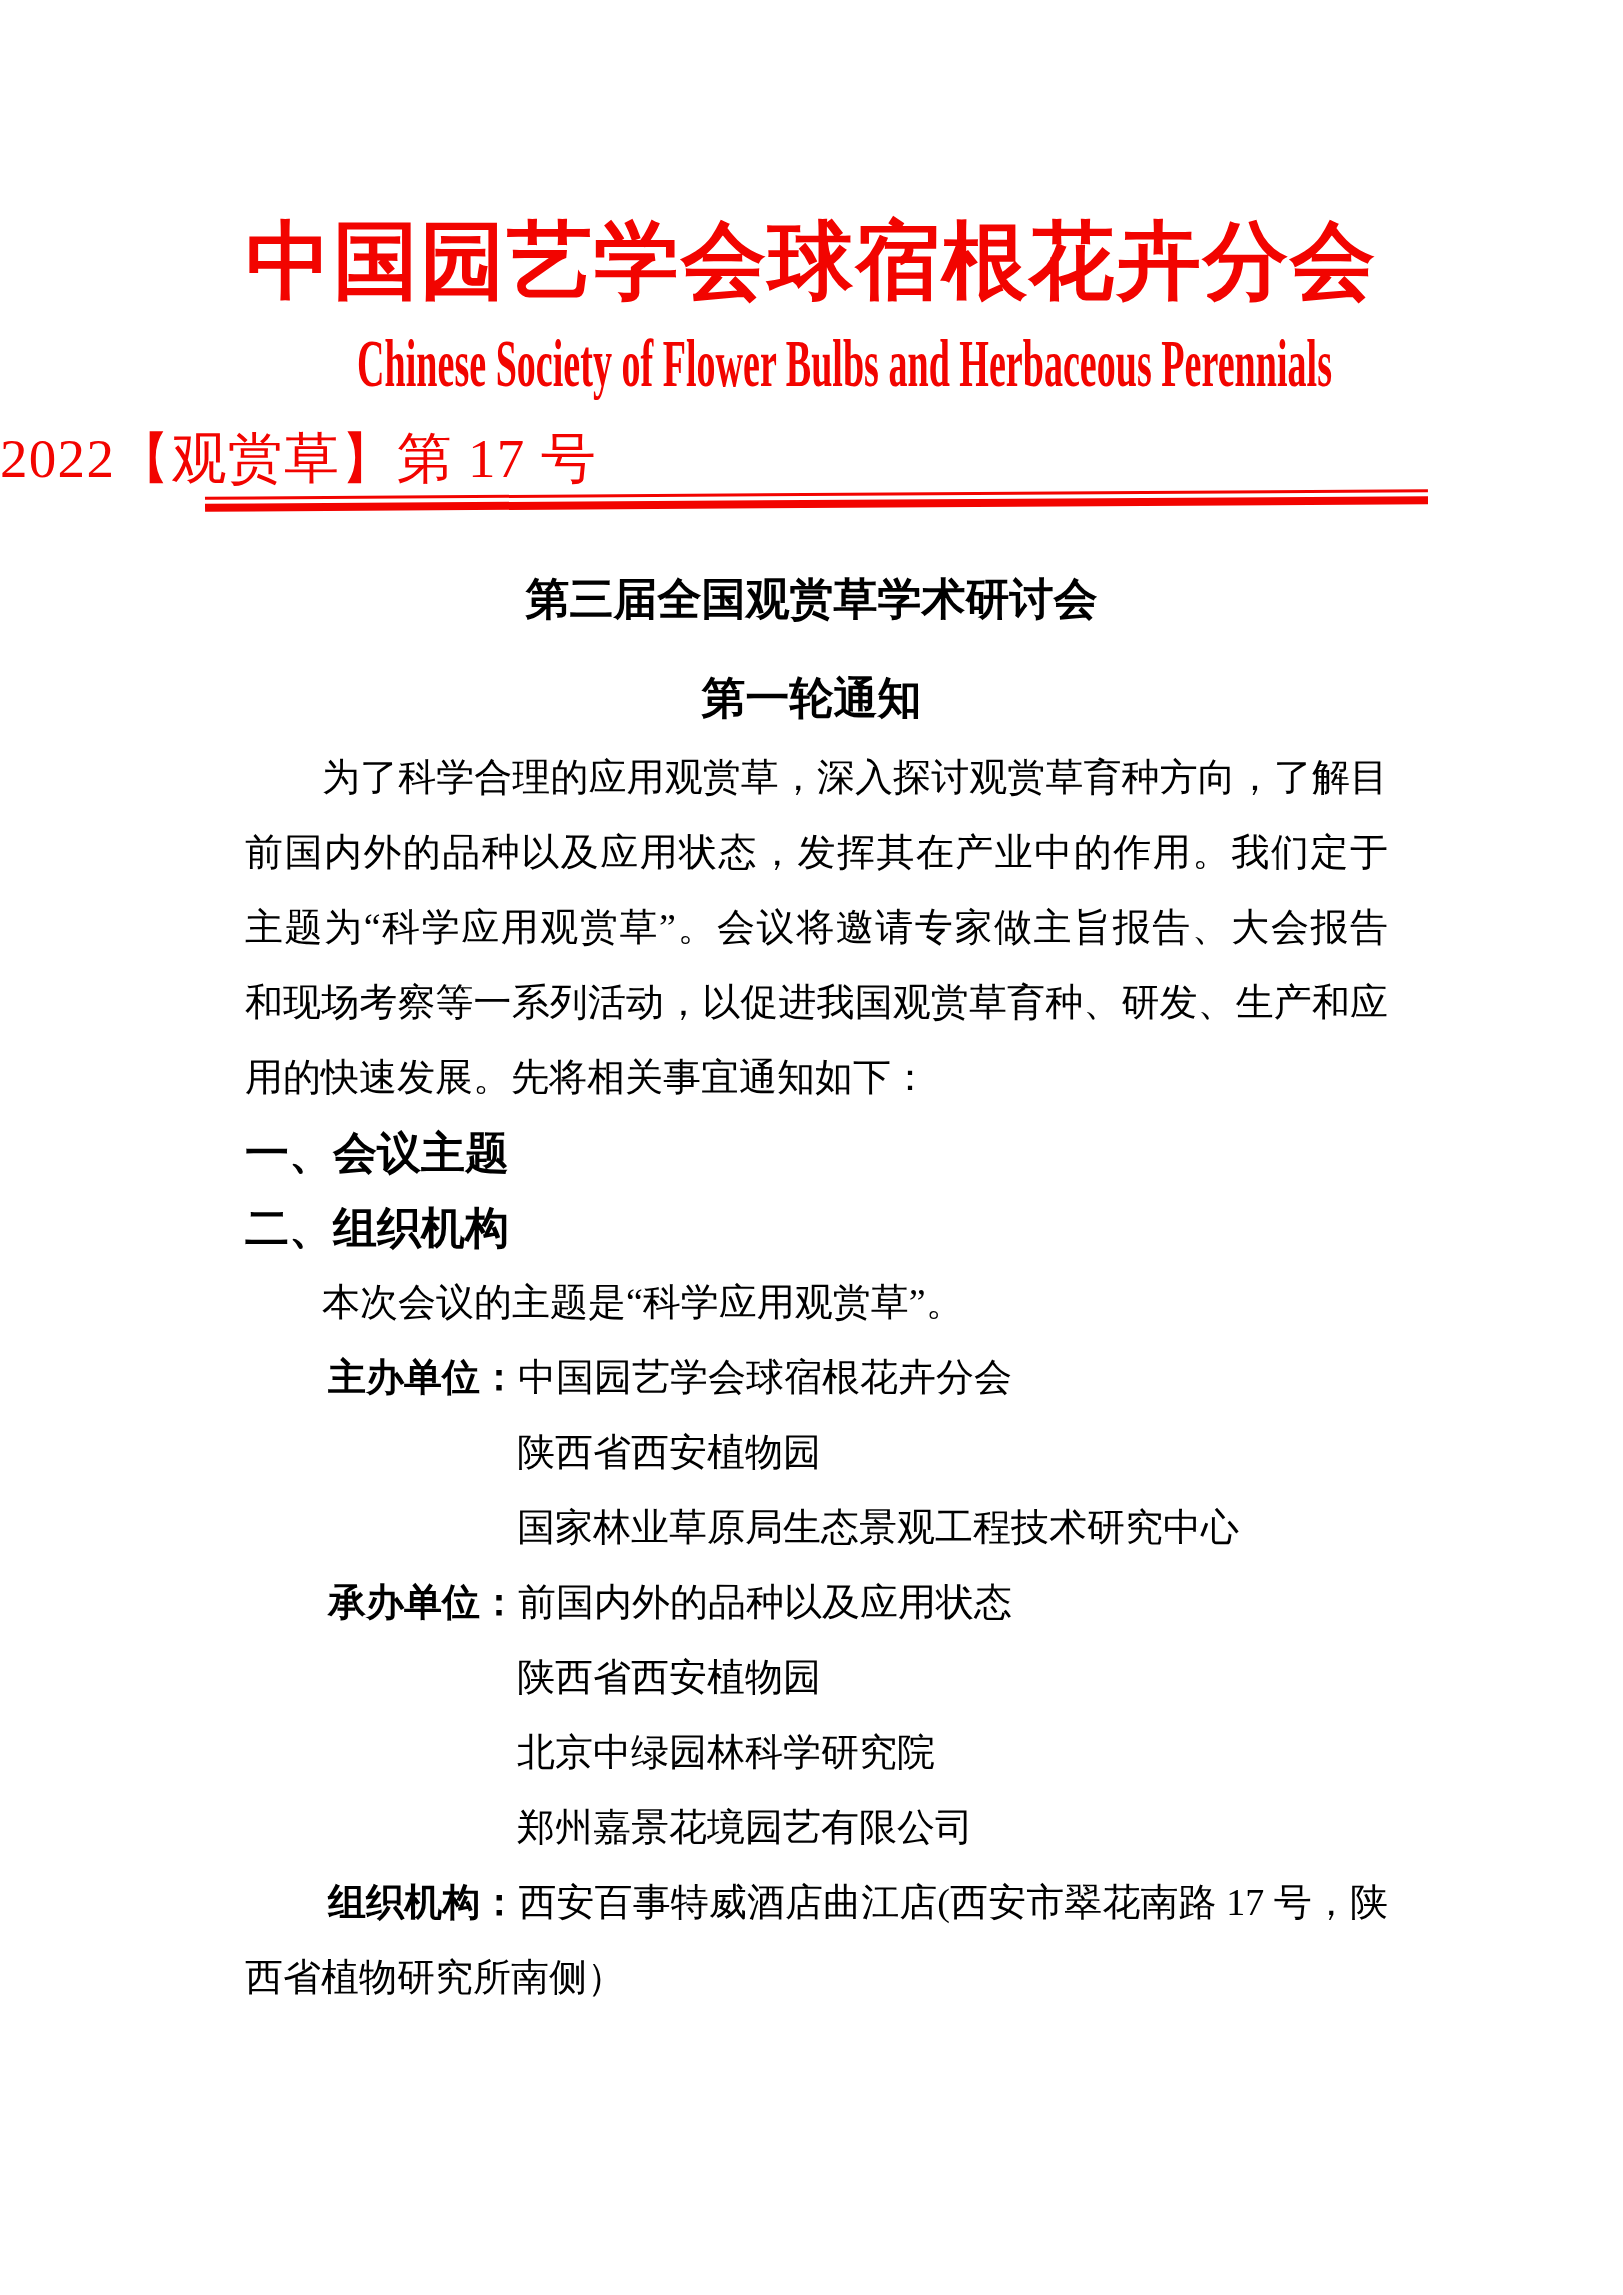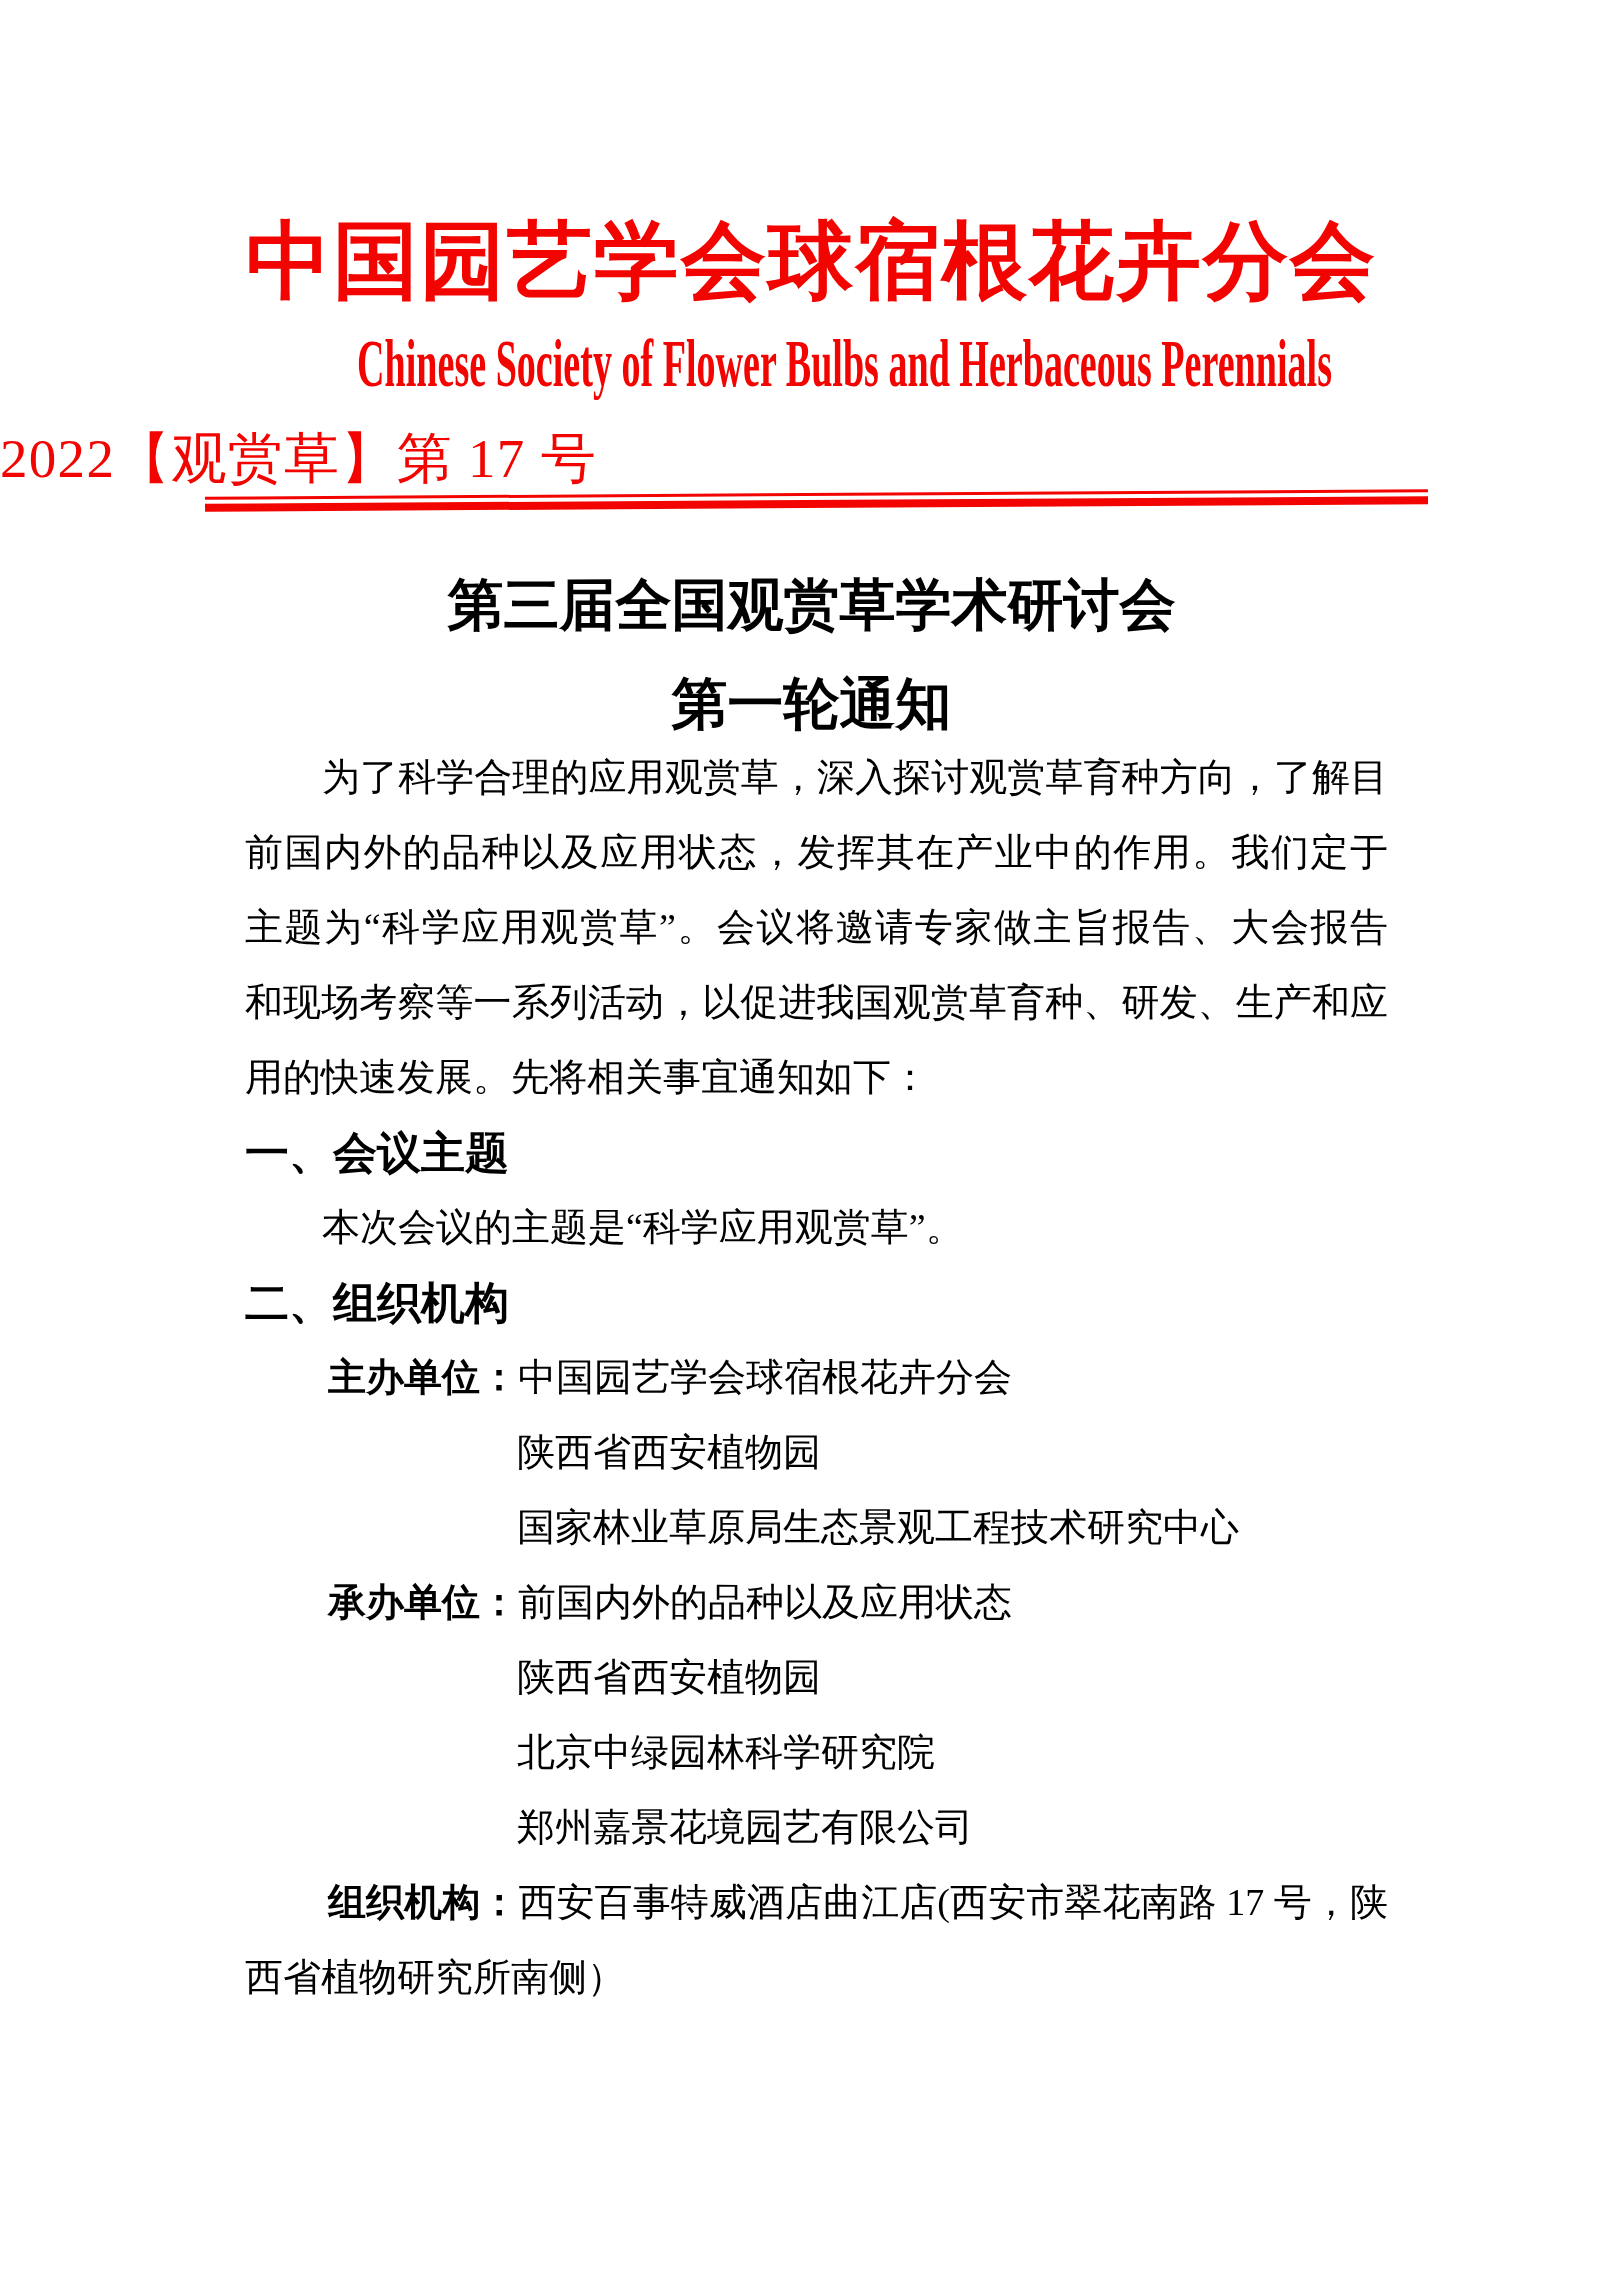--- a/index.html
+++ b/index.html
@@ -42,21 +42,21 @@
     transform:rotate(-0.35deg);
   }
   .divider .thin{height:3.3px;background:var(--red);}
   .divider .gap{height:3.3px;}
   .divider .thick{height:8.5px;background:var(--red);}
   
   .hei{font-family:"Liberation Sans","DejaVu Sans",sans-serif;}
   .h-main{
     position:absolute;left:0;width:100%;
     text-align:center;
-    font-weight:bold;font-size:56px;line-height:1;
+    font-weight:bold;font-size:44px;line-height:1;
     color:#000;white-space:nowrap;
   }
   .h-main.l1{top:542px;}
   .h-main.l2{top:641px;}
   
   .content{
     position:absolute;left:245px;top:705px;width:1143px;
     font-size:38px;
   }
   .ln{
@@ -101,23 +101,23 @@
 
   <div class="content">
 
     <div class="ln j indent">为了科学合理的应用观赏草，深入探讨观赏草育种方向，了解目</div>
     <div class="ln j">前国内外的品种以及应用状态，发挥其在产业中的作用。我们定于</div>
     <div class="ln j">主题为“科学应用观赏草”。会议将邀请专家做主旨报告、大会报告</div>
     <div class="ln j">和现场考察等一系列活动，以促进我国观赏草育种、研发、生产和应</div>
     <div class="ln">用的快速发展。先将相关事宜通知如下：</div>
 
     <div class="ln sec">一、会议主题</div>
+    <div class="ln sec">二、组织机构</div>
+
     <div class="ln indent">本次会议的主题是“科学应用观赏草”。</div>
-
-    <div class="ln sec">二、组织机构</div>
 
     <div class="ln lead"><span class="lbl">主办单位：</span><span>中国园艺学会球宿根花卉分会</span></div>
     <div class="ln cont">陕西省西安植物园</div>
     <div class="ln cont">国家林业草原局生态景观工程技术研究中心</div>
 
     <div class="ln lead"><span class="lbl">承办单位：</span><span>前国内外的品种以及应用状态</span></div>
     <div class="ln cont">陕西省西安植物园</div>
     <div class="ln cont">北京中绿园林科学研究院</div>
     <div class="ln cont">郑州嘉景花境园艺有限公司</div>
 

